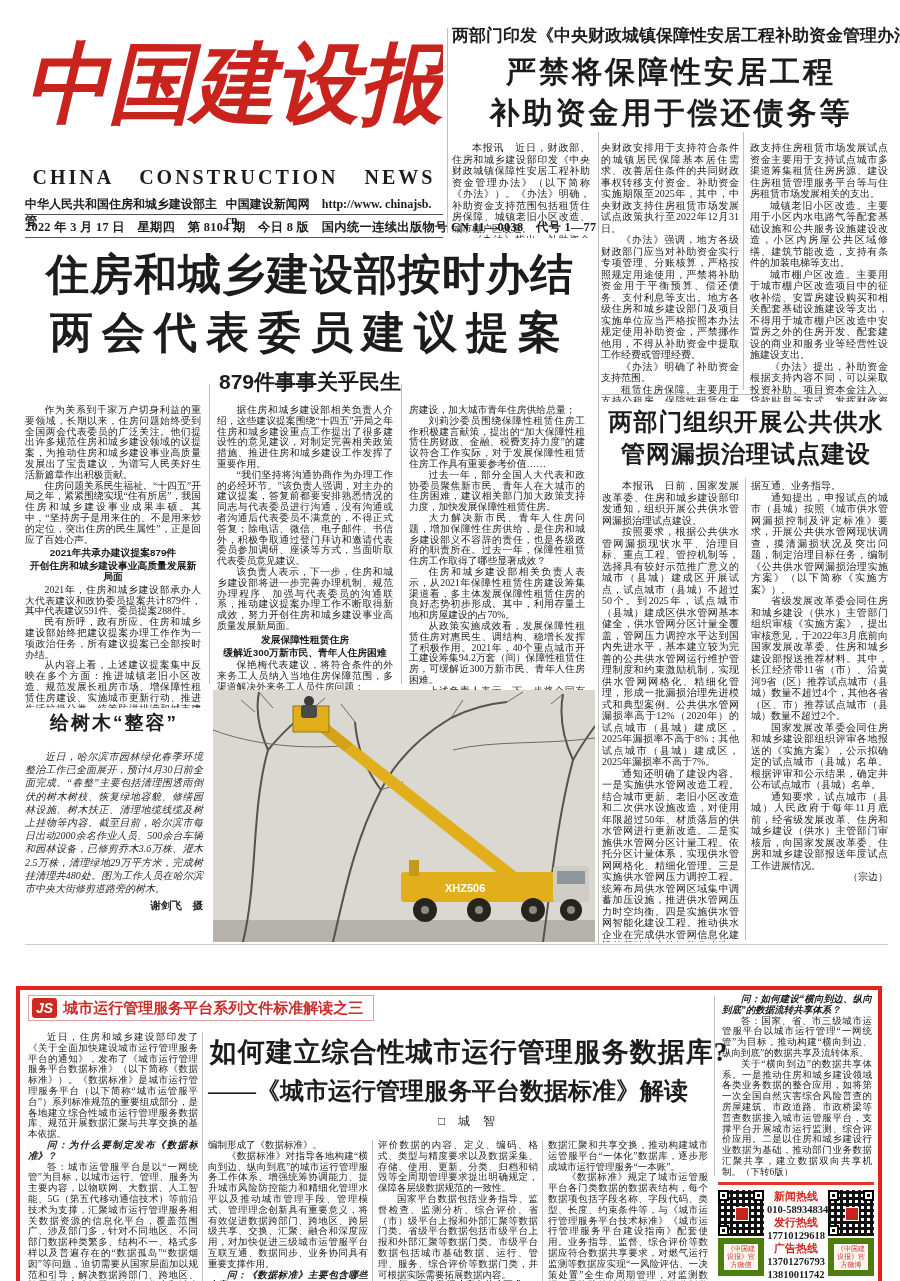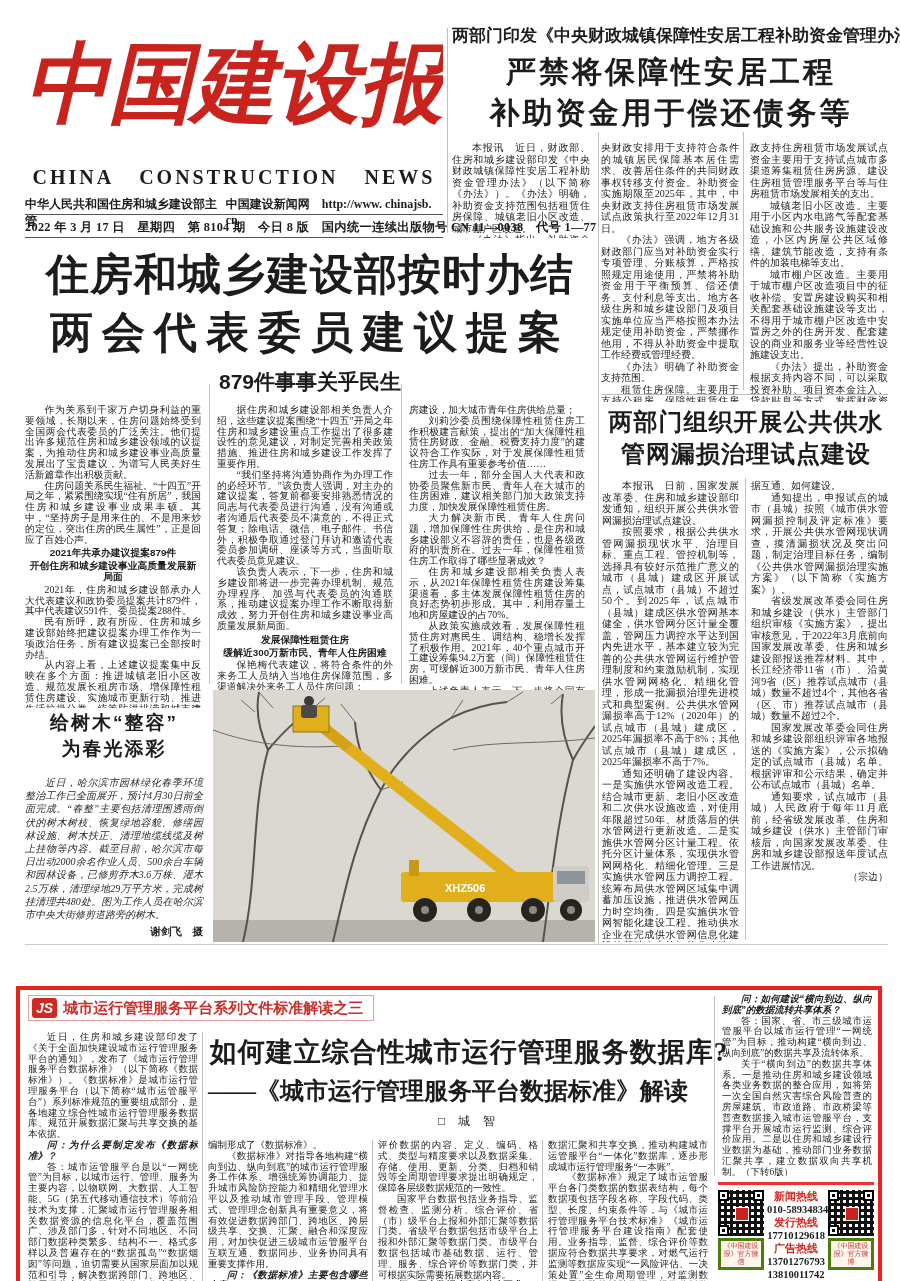--- a/index.html
+++ b/index.html
@@ -54,21 +54,21 @@
 
   
   .redbar{background:#e8332a;height:3px;}
   .qr{position:relative;width:46px;height:46px;background:
       repeating-linear-gradient(0deg,#111 0 3px,transparent 3px 6px),
       repeating-linear-gradient(90deg,#111 0 3px,#fff 3px 6px);}
   .qr .f{position:absolute;width:11px;height:11px;border:2px solid #000;background:#fff;box-sizing:border-box;}
   .qr .f::after{content:"";position:absolute;left:2px;top:2px;width:3px;height:3px;background:#000;}
   .qr .f1{left:0;top:0;} .qr .f2{right:0;top:0;} .qr .f3{left:0;bottom:0;}
   .qr .logo-dot{position:absolute;left:17px;top:17px;width:12px;height:12px;background:#c8231c;border:1px solid #fff;}
-  .qrcap{border:3px solid #4d7c0f;background:#fdf6ee;color:#c9302c;font-size:7px;line-height:8px;text-align:center;
+  .qrcap{border:6px solid #4d7c0f;background:#fdf6ee;color:#c9302c;font-size:7px;line-height:8px;text-align:center;
          padding:1px;margin-top:2px;width:46px;box-sizing:border-box;}
   .hotlabel{color:#d42a22;font-weight:bold;font-size:11px;text-align:center;line-height:13px;}
   .hotnum{font-weight:bold;font-size:10.5px;text-align:center;line-height:13px;white-space:nowrap;}
   .editor{font-size:12.5px;font-weight:bold;text-align:center;letter-spacing:1px;}
   .phone{font-size:11.5px;text-align:center;letter-spacing:1px;}
 </style>
 </head>
 <body>
 
 <div id="page">
@@ -149,21 +149,20 @@
         <p>从政策实施成效看，发展保障性租赁住房对惠民生、调结构、稳增长发挥了积极作用。2021年，40个重点城市开工建设筹集94.2万套（间）保障性租赁住房，可缓解近300万新市民、青年人住房困难。</p>
         <p>上述负责人表示，下一步将会同有关方面扎实推进保障性住房建设，加快完善以公租房、保障性租赁住房和共有产权住房为主体的住房保障体系，重点在加快发展保障性租赁住房方面取得明显成效，有效缓解新市民、青年人等群体住房困难，着力稳定租金和市场预期。（下转3版）</p>
       </div>
     </div>
   </div>
   <div class="vline" style="left:209px;top:384px;height:300px;"></div>
   <div class="vline" style="left:401px;top:384px;height:300px;"></div>
 
   <div class="abs" style="left:25px;top:692px;width:178px;">
     <div class="phtitle" style="margin-top:18px;">给树木“整容”</div>
-    <div class="phtitle">为春光添彩</div>
     <p class="phcap" style="margin:14px 0 0 0;text-indent:2em;">近日，哈尔滨市园林绿化春季环境整治工作已全面展开，预计4月30日前全面完成。“春整”主要包括清理围透雨倒伏的树木树枝、恢复绿地容貌、修缮园林设施、树木扶正、清理地缆线缆及树上挂物等内容。截至目前，哈尔滨市每日出动2000余名作业人员、500余台车辆和园林设备，已修剪乔木3.6万株、灌木2.5万株，清理绿地29万平方米，完成树挂清理共480处。图为工作人员在哈尔滨市中央大街修剪道路旁的树木。</p>
     <div class="phcredit">谢剑飞　摄</div>
   </div>
   <div class="abs" style="left:213px;top:690px;width:382px;height:252px;overflow:hidden;">
     <svg viewBox="0 0 382 252" width="382" height="252">
       <rect width="382" height="252" fill="#dbd8d2"></rect>
       <rect y="230" width="382" height="22" fill="#b7b3ac"></rect>
       <g stroke="#57524a" fill="none" stroke-width="2">
         <path d="M30,252 C45,190 38,120 55,60 M55,60 C46,40 42,22 46,2 M55,60 C70,42 82,30 98,20"></path>
         <path d="M120,252 C132,200 142,150 168,100 C184,68 208,46 238,28"></path>
@@ -201,21 +200,21 @@
   <div class="abs" style="left:602px;top:400px;width:288px;">
     <div class="waterh" style="margin-top:6px;">两部门组织开展公共供水</div>
     <div class="waterh">管网漏损治理试点建设</div>
     <div class="cols b10" style="margin-top:10px;gap:12px;">
       <div class="col" style="width:137px;height:462px;">
         <p>本报讯　日前，国家发展改革委、住房和城乡建设部印发通知，组织开展公共供水管网漏损治理试点建设。</p>
         <p>按照要求，根据公共供水管网漏损现状水平、治理目标、重点工程、管控机制等，选择具有较好示范推广意义的城市（县城）建成区开展试点，试点城市（县城）不超过50个。到2025年，试点城市（县城）建成区供水管网基本健全，供水管网分区计量全覆盖，管网压力调控水平达到国内先进水平，基本建立较为完善的公共供水管网运行维护管理制度和约束激励机制，实现供水管网网格化、精细化管理，形成一批漏损治理先进模式和典型案例。公共供水管网漏损率高于12%（2020年）的试点城市（县城）建成区，2025年漏损率不高于8%；其他试点城市（县城）建成区，2025年漏损率不高于7%。</p>
         <p>通知还明确了建设内容。一是实施供水管网改造工程。结合城市更新、老旧小区改造和二次供水设施改造，对使用年限超过50年、材质落后的供水管网进行更新改造。二是实施供水管网分区计量工程。依托分区计量体系，实现供水管网网格化、精细化管理。三是实施供水管网压力调控工程。统筹布局供水管网区域集中调蓄加压设施，推进供水管网压力时空均衡。四是实施供水管网智能化建设工程。推动供水企业在完成供水管网信息化建设的基础上实施智能化改造，建立管网地理信息、营收、调度管理与漏损控制等系统，实现数</p>
       </div>
       <div class="col" style="width:137px;height:462px;">
-        <p class="cont">据互通、如何建设。</p>
+        <p class="cont">据互通、业务指导。</p>
         <p>通知提出，申报试点的城市（县城）按照《城市供水管网漏损控制及评定标准》要求，开展公共供水管网现状调查，摸清漏损状况及突出问题，制定治理目标任务，编制《公共供水管网漏损治理实施方案》（以下简称《实施方案》）。</p>
         <p>省级发展改革委会同住房和城乡建设（供水）主管部门组织审核《实施方案》，提出审核意见，于2022年3月底前向国家发展改革委、住房和城乡建设部报送推荐材料。其中，长江经济带11省（市）、沿黄河9省（区）推荐试点城市（县城）数量不超过4个，其他各省（区、市）推荐试点城市（县城）数量不超过2个。</p>
         <p>国家发展改革委会同住房和城乡建设部组织评审各地报送的《实施方案》，公示拟确定的试点城市（县城）名单。根据评审和公示结果，确定并公布试点城市（县城）名单。</p>
         <p>通知要求，试点城市（县城）人民政府于每年11月底前，经省级发展改革、住房和城乡建设（供水）主管部门审核后，向国家发展改革委、住房和城乡建设部报送年度试点工作进展情况。</p>
         <p class="sign">（宗边）</p>
       </div>
     </div>
   </div>
   <div class="vline" style="left:745px;top:478px;height:462px;"></div>
   <div class="hline" style="left:25px;top:944px;width:863px;background:#cfccc7;"></div>

